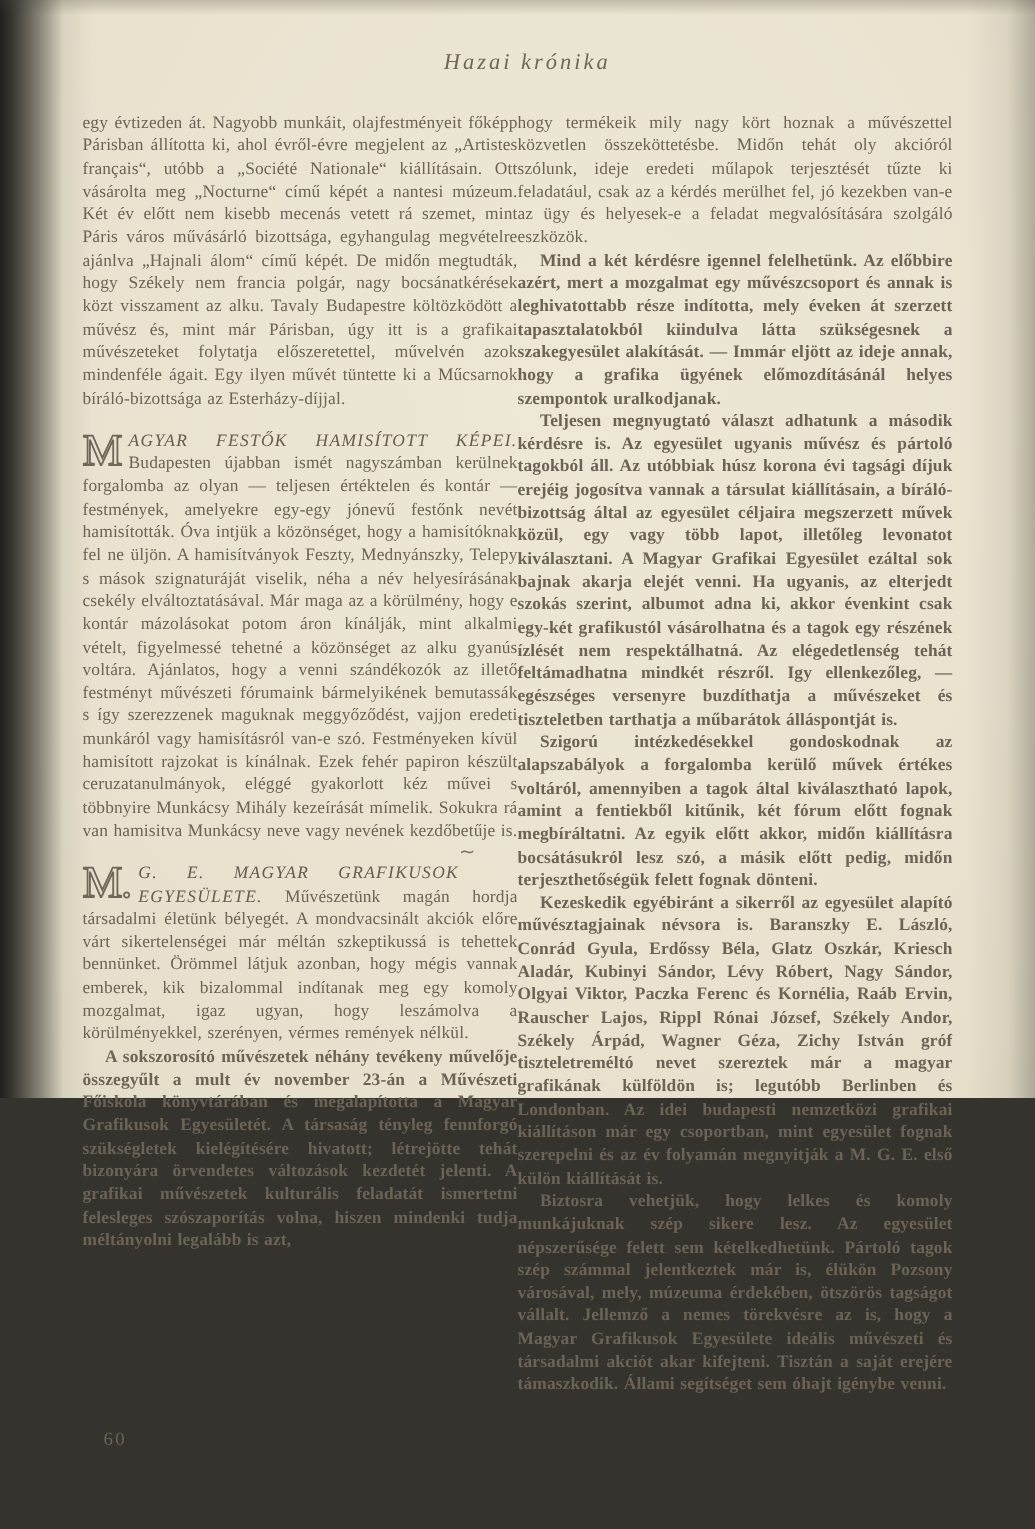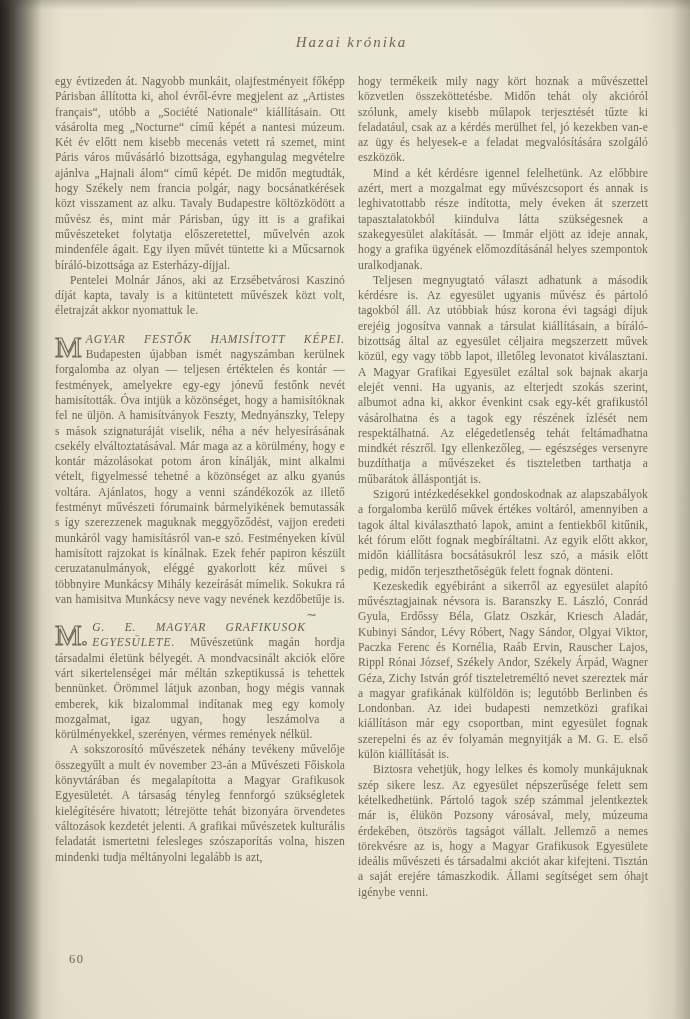--- a/index.html
+++ b/index.html
@@ -2,21 +2,21 @@
 <html lang="hu"><head>
 <meta charset="utf-8">
 <style>
   html, body { margin: 0; padding: 0; }
   body {
     width: 690px; height: 1019px; overflow: hidden;
     background: #35332e;
     font-family: "Liberation Serif", "DejaVu Serif", serif;
   }
   .scan {
-    position: relative; width: 690px; height: 1019px;
+    position: relative; width: 690px; height: 732px;
     background: radial-gradient(ellipse at 55% 35%, #ede8d7 0%, #e9e3d0 55%, #e3ddc8 100%);
   }
   
   .gutter-left {
     position: absolute; left: 0; top: 0; bottom: 0; width: 62px;
     background: linear-gradient(to right,
       #21201d 0px, #34322d 7px, #55524a 15px, #8b8779 27px,
       rgba(190,185,168,0.35) 42px, rgba(233,227,208,0) 62px);
     pointer-events: none;
   }
@@ -31,30 +31,30 @@
     background: linear-gradient(to bottom, rgba(70,67,60,0.25), rgba(70,67,60,0));
     pointer-events: none;
   }
   .page { position: absolute; left: 55px; top: 0; width: 593px; height: 1019px; }
   .running-head {
     margin-top: 34px; text-align: center;
     font-style: italic; font-size: 15px; letter-spacing: 2px;
     color: #6e675a;
   }
   .columns {
-    display: flex; gap: 13px; margin-top: 23px;
+    display: flex; gap: 0; margin-top: 23px;
     height: 920px; overflow: hidden;
   }
   .col { width: 290px; overflow: hidden; }
   p {
     margin: 0; text-align: justify;
     font-size: 11.6px; line-height: 15.3px;
     color: #6b6456; word-spacing: 0.05em; letter-spacing: 0.1px;
   }
-  p.indent { text-indent: 15px; }
+  p.indent { text-indent: 15px; font-weight: bold; }
   p.sec { margin-top: 13px; }
   .dropcap {
     float: left; font-size: 30px; line-height: 25px;
     margin: 2px 5px 0 0; letter-spacing: -1px;
     color: rgba(233,227,208,0.05);
     -webkit-text-stroke: 1.2px #6e675a;
   }
   .sec-title { letter-spacing: 0.9px; color: #655e50; font-style: italic; }
   .ornament {
     float: right; margin-right: 28px;
@@ -73,31 +73,30 @@
   <div class="edge-right"></div>
   <div class="edge-top"></div>
 
   <div class="page">
     <div class="running-head">Hazai krónika</div>
 
     <div class="columns">
 
       <div class="col">
         <p>egy évtizeden át. Nagyobb munkáit, olajfestményeit főképp Párisban állította ki, ahol évről-évre megjelent az „Artistes français“, utóbb a „Société Nationale“ kiállításain. Ott vásárolta meg „Nocturne“ című képét a nantesi múzeum. Két év előtt nem kisebb mecenás vetett rá szemet, mint Páris város művásárló bizottsága, egyhangulag megvételre ajánlva „Hajnali álom“ című képét. De midőn megtudták, hogy Székely nem francia polgár, nagy bocsánatkérések közt visszament az alku. Tavaly Budapestre költözködött a művész és, mint már Párisban, úgy itt is a grafikai művészeteket folytatja előszeretettel, művelvén azok mindenféle ágait. Egy ilyen művét tüntette ki a Műcsarnok bíráló-bizottsága az Esterházy-díjjal.</p>
-        <p class="indent">Pentelei Molnár János, aki az Erzsébetvárosi Kaszinó díját kapta, tavaly is a kitüntetett művészek közt volt, életrajzát akkor nyomattuk le.</p>
 
         <p class="sec"><span class="dropcap">M</span><span class="sec-title">AGYAR FESTŐK HAMISÍTOTT KÉPEI.</span><span> Budapesten újabban ismét nagyszámban kerülnek forgalomba az olyan — teljesen értéktelen és kontár — festmények, amelyekre egy-egy jónevű festőnk nevét hamisították. Óva intjük a közönséget, hogy a hamisítóknak fel ne üljön. A hamisítványok Feszty, Mednyánszky, Telepy s mások szignaturáját viselik, néha a név helyesírásának csekély elváltoztatásával. Már maga az a körülmény, hogy e kontár mázolásokat potom áron kínálják, mint alkalmi vételt, figyelmessé tehetné a közönséget az alku gyanús voltára. Ajánlatos, hogy a venni szándékozók az illető festményt művészeti fórumaink bármelyikének bemutassák s így szerezzenek maguknak meggyőződést, vajjon eredeti munkáról vagy hamisításról van-e szó. Festményeken kívül hamisított rajzokat is kínálnak. Ezek fehér papiron készült ceruzatanulmányok, eléggé gyakorlott kéz művei s többnyire Munkácsy Mihály kezeírását mímelik. Sokukra rá van hamisitva Munkácsy neve vagy nevének kezdőbetűje is.</span><span class="ornament">∼</span></p>
 
         <p class="sec"><span class="dropcap">M.</span><span class="sec-title">G. E. MAGYAR GRAFIKUSOK EGYESÜLETE.</span><span> Művészetünk magán hordja társadalmi életünk bélyegét. A mondvacsinált akciók előre várt sikertelenségei már méltán szkeptikussá is tehettek bennünket. Örömmel látjuk azonban, hogy mégis vannak emberek, kik bizalommal indítanak meg egy komoly mozgalmat, igaz ugyan, hogy leszámolva a körülményekkel, szerényen, vérmes remények nélkül.</span></p>
 
         <p class="indent">A sokszorosító művészetek néhány tevékeny művelője összegyűlt a mult év november 23-án a Művészeti Főiskola könyvtárában és megalapította a Magyar Grafikusok Egyesületét. A társaság tényleg fennforgó szükségletek kielégítésére hivatott; létrejötte tehát bizonyára örvendetes változások kezdetét jelenti. A grafikai művészetek kulturális feladatát ismertetni felesleges szószaporítás volna, hiszen mindenki tudja méltányolni legalább is azt,</p>
       </div>
 
       <div class="col">
-        <p>hogy termékeik mily nagy kört hoznak a művészettel közvetlen összeköttetésbe. Midőn tehát oly akcióról szólunk, amely kisebb műlapok terjesztését tűzte ki feladatául, csak az a kérdés merülhet fel, jó kezekben van-e az ügy és helyesek-e a feladat megvalósítására szolgáló eszközök.</p>
+        <p>hogy termékeik mily nagy kört hoznak a művészettel közvetlen összeköttetésbe. Midőn tehát oly akcióról szólunk, ideje eredeti műlapok terjesztését tűzte ki feladatául, csak az a kérdés merülhet fel, jó kezekben van-e az ügy és helyesek-e a feladat megvalósítására szolgáló eszközök.</p>
         <p class="indent">Mind a két kérdésre igennel felelhetünk. Az előbbire azért, mert a mozgalmat egy művészcsoport és annak is leghivatottabb része indította, mely éveken át szerzett tapasztalatokból kiindulva látta szükségesnek a szakegyesület alakítását. — Immár eljött az ideje annak, hogy a grafika ügyének előmozdításánál helyes szempontok uralkodjanak.</p>
         <p class="indent">Teljesen megnyugtató választ adhatunk a második kérdésre is. Az egyesület ugyanis művész és pártoló tagokból áll. Az utóbbiak húsz korona évi tagsági díjuk erejéig jogosítva vannak a társulat kiállításain, a bíráló-bizottság által az egyesület céljaira megszerzett művek közül, egy vagy több lapot, illetőleg levonatot kiválasztani. A Magyar Grafikai Egyesület ezáltal sok bajnak akarja elejét venni. Ha ugyanis, az elterjedt szokás szerint, albumot adna ki, akkor évenkint csak egy-két grafikustól vásárolhatna és a tagok egy részének ízlését nem respektálhatná. Az elégedetlenség tehát feltámadhatna mindkét részről. Igy ellenkezőleg, — egészséges versenyre buzdíthatja a művészeket és tiszteletben tarthatja a műbarátok álláspontját is.</p>
         <p class="indent">Szigorú intézkedésekkel gondoskodnak az alapszabályok a forgalomba kerülő művek értékes voltáról, amennyiben a tagok által kiválasztható lapok, amint a fentiekből kitűnik, két fórum előtt fognak megbíráltatni. Az egyik előtt akkor, midőn kiállításra bocsátásukról lesz szó, a másik előtt pedig, midőn terjeszthetőségük felett fognak dönteni.</p>
         <p class="indent">Kezeskedik egyébiránt a sikerről az egyesület alapító művésztagjainak névsora is. Baranszky E. László, Conrád Gyula, Erdőssy Béla, Glatz Oszkár, Kriesch Aladár, Kubinyi Sándor, Lévy Róbert, Nagy Sándor, Olgyai Viktor, Paczka Ferenc és Kornélia, Raáb Ervin, Rauscher Lajos, Rippl Rónai József, Székely Andor, Székely Árpád, Wagner Géza, Zichy István gróf tiszteletreméltó nevet szereztek már a magyar grafikának külföldön is; legutóbb Berlinben és Londonban. Az idei budapesti nemzetközi grafikai kiállításon már egy csoportban, mint egyesület fognak szerepelni és az év folyamán megnyitják a M. G. E. első külön kiállítását is.</p>
         <p class="indent">Biztosra vehetjük, hogy lelkes és komoly munkájuknak szép sikere lesz. Az egyesület népszerűsége felett sem kételkedhetünk. Pártoló tagok szép számmal jelentkeztek már is, élükön Pozsony városával, mely, múzeuma érdekében, ötszörös tagságot vállalt. Jellemző a nemes törekvésre az is, hogy a Magyar Grafikusok Egyesülete ideális művészeti és társadalmi akciót akar kifejteni. Tisztán a saját erejére támaszkodik. Állami segítséget sem óhajt igénybe venni.</p>
       </div>
 
     </div>
 
     <div class="page-number">60</div>

